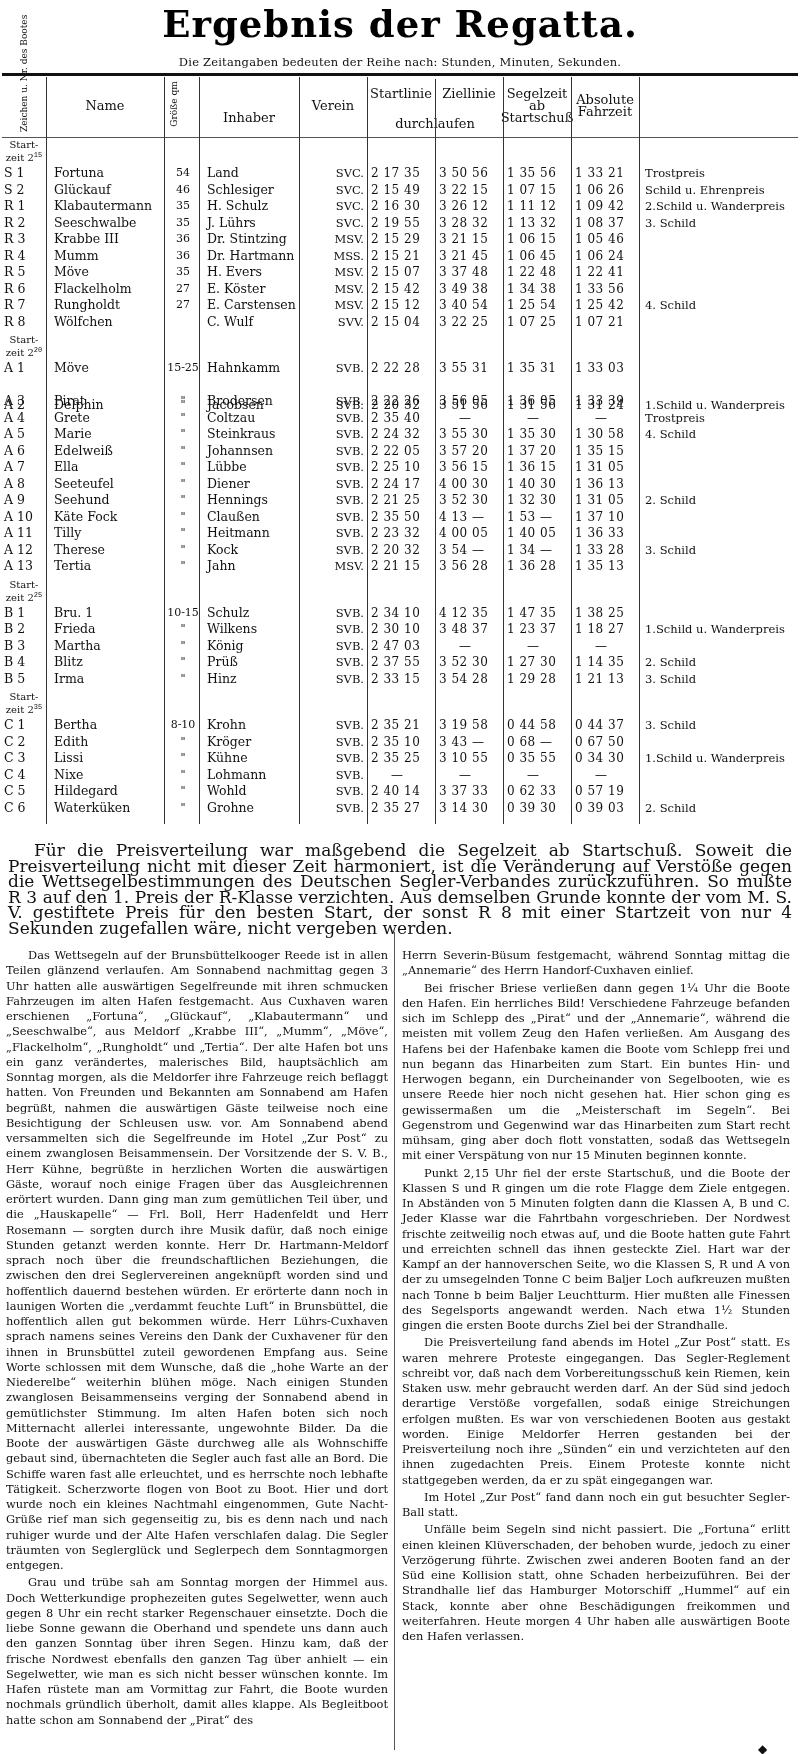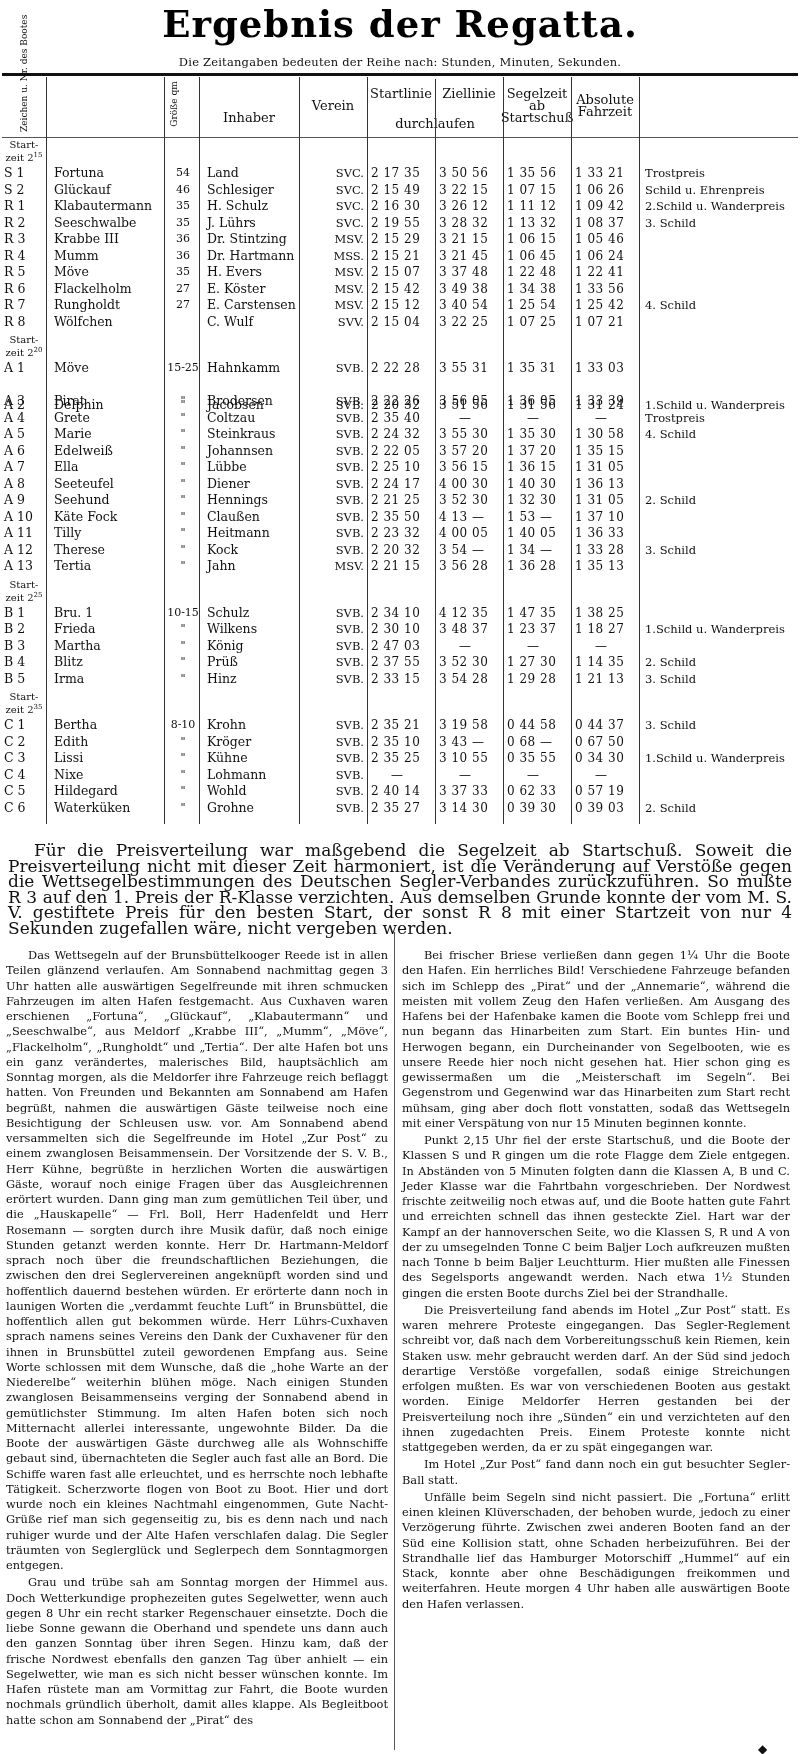--- a/index.html
+++ b/index.html
@@ -33,21 +33,21 @@
   .c-size { left: 162px; width: 38px; text-align: center; font-size: 11px; }
   .c-owner { left: 205px; width: 100px; }
   .c-club { left: 300px; width: 62px; text-align: right; font-size: 11.5px; }
   .c-t { font-family: "DejaVu Serif", serif; font-size: 12px; text-align: left; letter-spacing: 0.5px; }
   .c-t1 { left: 369px; width: 66px; }
   .c-t2 { left: 437px; width: 66px; }
   .c-t3 { left: 505px; width: 66px; }
   .c-t4 { left: 573px; width: 66px; }
   .c-prize { left: 643px; width: 155px; font-size: 11.5px; }
   .start-label { position: absolute; left: 2px; width: 40px; font-size: 10px; line-height: 11px; text-align: center; }
-  .start-label sup { font-size: 7px; }
+  .start-label sup { font-size: 7px; font-family: Liberation Mono, monospace; }
   .note-wrap { position: absolute; top: 843px; left: 8px; width: 784px; font-size: 17px; line-height: 15.5px; text-align: justify; text-indent: 26px; }
 
   .col { position: absolute; top: 948px; font-size: 11.4px; line-height: 15.25px; text-align: justify; hyphens: auto; }
   .col-left { left: 6px; width: 382px; }
   .col-right { left: 402px; width: 388px; }
   .col p { text-indent: 22px; margin-bottom: 2px; }
   .col p.cont { text-indent: 0; }
   .col-divider { position: absolute; top: 932px; left: 394px; width: 1px; height: 818px; background: #555; }
   .end-mark { position: absolute; left: 758px; top: 1742px; font-size: 12px; }
 </style>
@@ -55,20 +55,21 @@
 <body>
 
 <div class="title">Ergebnis der Regatta.</div>
 <div class="subtitle">Die Zeitangaben bedeuten der Reihe nach:  Stunden, Minuten, Sekunden.</div>
 
 <div class="tbl">
   <div class="rule-top"></div>
 
   <div class="hdr">
     <div class="hrot" style="left:-8px; top:20px; width:60px;">Zeichen u. Nr. des Bootes</div>
+    <div class="hcell" style="left:44px; top:0; width:118px; height:58px;">Name</div>
     <div class="hrot" style="left:147px; top:22px; width:50px;">Größe qm</div>
     <div class="hcell" style="left:197px; top:12px; width:100px; height:58px;">Inhaber</div>
     <div class="hcell" style="left:297px; top:0; width:68px; height:58px;">Verein</div>
     <div class="hcell" style="left:365px; top:6px; width:68px; height:22px;">Startlinie</div>
     <div class="hcell" style="left:433px; top:6px; width:68px; height:22px;">Ziellinie</div>
     <div class="hcell" style="left:365px; top:38px; width:136px; height:18px;">durchlaufen</div>
     <div class="hcell" style="left:501px; top:0; width:68px; height:58px; padding:0 6px;">Segelzeit ab Startschuß</div>
     <div class="hcell" style="left:569px; top:0; width:68px; height:58px; padding:2px 10px;">Absolute Fahrzeit</div>
   </div>
   <div class="rule-mid"></div>
@@ -515,19 +516,20 @@
 <div class="note-wrap">Für die Preisverteilung war maßgebend die Segelzeit ab Startschuß. Soweit die Preisverteilung nicht mit dieser Zeit harmoniert, ist die Veränderung auf Verstöße gegen die Wettsegelbestimmungen des Deutschen Segler-Verbandes zurückzuführen. So mußte R 3 auf den 1. Preis der R-Klasse verzichten. Aus demselben Grunde konnte der vom M. S. V. gestiftete Preis für den besten Start, der sonst R 8 mit einer Startzeit von nur 4 Sekunden zugefallen wäre, nicht vergeben werden.</div>
 
 <div class="col-divider"></div>
 
 <div class="col col-left">
   <p>Das Wettsegeln auf der Brunsbüttelkooger Reede ist in allen Teilen glänzend verlaufen. Am Sonnabend nachmittag gegen 3 Uhr hatten alle auswärtigen Segelfreunde mit ihren schmucken Fahrzeugen im alten Hafen festgemacht. Aus Cuxhaven waren erschienen „Fortuna“, „Glückauf“, „Klabautermann“ und „Seeschwalbe“, aus Meldorf „Krabbe III“, „Mumm“, „Möve“, „Flackelholm“, „Rungholdt“ und „Tertia“. Der alte Hafen bot uns ein ganz verändertes, malerisches Bild, hauptsächlich am Sonntag morgen, als die Meldorfer ihre Fahrzeuge reich beflaggt hatten. Von Freunden und Bekannten am Sonnabend am Hafen begrüßt, nahmen die auswärtigen Gäste teilweise noch eine Besichtigung der Schleusen usw. vor. Am Sonnabend abend versammelten sich die Segelfreunde im Hotel „Zur Post“ zu einem zwanglosen Beisammensein. Der Vorsitzende der S. V. B., Herr Kühne, begrüßte in herzlichen Worten die auswärtigen Gäste, worauf noch einige Fragen über das Ausgleichrennen erörtert wurden. Dann ging man zum gemütlichen Teil über, und die „Hauskapelle“ — Frl. Boll, Herr Hadenfeldt und Herr Rosemann — sorgten durch ihre Musik dafür, daß noch einige Stunden getanzt werden konnte. Herr Dr. Hartmann-Meldorf sprach noch über die freundschaftlichen Beziehungen, die zwischen den drei Seglervereinen angeknüpft worden sind und hoffentlich dauernd bestehen würden. Er erörterte dann noch in launigen Worten die „verdammt feuchte Luft“ in Brunsbüttel, die hoffentlich allen gut bekommen würde. Herr Lührs-Cuxhaven sprach namens seines Vereins den Dank der Cuxhavener für den ihnen in Brunsbüttel zuteil gewordenen Empfang aus. Seine Worte schlossen mit dem Wunsche, daß die „hohe Warte an der Niederelbe“ weiterhin blühen möge. Nach einigen Stunden zwanglosen Beisammenseins verging der Sonnabend abend in gemütlichster Stimmung. Im alten Hafen boten sich noch Mitternacht allerlei interessante, ungewohnte Bilder. Da die Boote der auswärtigen Gäste durchweg alle als Wohnschiffe gebaut sind, übernachteten die Segler auch fast alle an Bord. Die Schiffe waren fast alle erleuchtet, und es herrschte noch lebhafte Tätigkeit. Scherzworte flogen von Boot zu Boot. Hier und dort wurde noch ein kleines Nachtmahl eingenommen, Gute Nacht-Grüße rief man sich gegenseitig zu, bis es denn nach und nach ruhiger wurde und der Alte Hafen verschlafen dalag. Die Segler träumten von Seglerglück und Seglerpech dem Sonntagmorgen entgegen.</p>
   <p>Grau und trübe sah am Sonntag morgen der Himmel aus. Doch Wetterkundige prophezeiten gutes Segelwetter, wenn auch gegen 8 Uhr ein recht starker Regenschauer einsetzte. Doch die liebe Sonne gewann die Oberhand und spendete uns dann auch den ganzen Sonntag über ihren Segen. Hinzu kam, daß der frische Nordwest ebenfalls den ganzen Tag über anhielt — ein Segelwetter, wie man es sich nicht besser wünschen konnte. Im Hafen rüstete man am Vormittag zur Fahrt, die Boote wurden nochmals gründlich überholt, damit alles klappe. Als Begleitboot hatte schon am Sonnabend der „Pirat“ des</p>
 </div>
 
 <div class="col col-right">
+  <p class="cont">Herrn Severin-Büsum festgemacht, während Sonntag mittag die „Annemarie“ des Herrn Handorf-Cuxhaven einlief.</p>
   <p>Bei frischer Briese verließen dann gegen 1¼ Uhr die Boote den Hafen. Ein herrliches Bild! Verschiedene Fahrzeuge befanden sich im Schlepp des „Pirat“ und der „Annemarie“, während die meisten mit vollem Zeug den Hafen verließen. Am Ausgang des Hafens bei der Hafenbake kamen die Boote vom Schlepp frei und nun begann das Hinarbeiten zum Start. Ein buntes Hin- und Herwogen begann, ein Durcheinander von Segelbooten, wie es unsere Reede hier noch nicht gesehen hat. Hier schon ging es gewissermaßen um die „Meisterschaft im Segeln“. Bei Gegenstrom und Gegenwind war das Hinarbeiten zum Start recht mühsam, ging aber doch flott vonstatten, sodaß das Wettsegeln mit einer Verspätung von nur 15 Minuten beginnen konnte.</p>
   <p>Punkt 2,15 Uhr fiel der erste Startschuß, und die Boote der Klassen S und R gingen um die rote Flagge dem Ziele entgegen. In Abständen von 5 Minuten folgten dann die Klassen A, B und C. Jeder Klasse war die Fahrtbahn vorgeschrieben. Der Nordwest frischte zeitweilig noch etwas auf, und die Boote hatten gute Fahrt und erreichten schnell das ihnen gesteckte Ziel. Hart war der Kampf an der hannoverschen Seite, wo die Klassen S, R und A von der zu umsegelnden Tonne C beim Baljer Loch aufkreuzen mußten nach Tonne b beim Baljer Leuchtturm. Hier mußten alle Finessen des Segelsports angewandt werden. Nach etwa 1½ Stunden gingen die ersten Boote durchs Ziel bei der Strandhalle.</p>
   <p>Die Preisverteilung fand abends im Hotel „Zur Post“ statt. Es waren mehrere Proteste eingegangen. Das Segler-Reglement schreibt vor, daß nach dem Vorbereitungsschuß kein Riemen, kein Staken usw. mehr gebraucht werden darf. An der Süd sind jedoch derartige Verstöße vorgefallen, sodaß einige Streichungen erfolgen mußten. Es war von verschiedenen Booten aus gestakt worden. Einige Meldorfer Herren gestanden bei der Preisverteilung noch ihre „Sünden“ ein und verzichteten auf den ihnen zugedachten Preis. Einem Proteste konnte nicht stattgegeben werden, da er zu spät eingegangen war.</p>
   <p>Im Hotel „Zur Post“ fand dann noch ein gut besuchter Segler-Ball statt.</p>
   <p>Unfälle beim Segeln sind nicht passiert. Die „Fortuna“ erlitt einen kleinen Klüverschaden, der behoben wurde, jedoch zu einer Verzögerung führte. Zwischen zwei anderen Booten fand an der Süd eine Kollision statt, ohne Schaden herbeizuführen. Bei der Strandhalle lief das Hamburger Motorschiff „Hummel“ auf ein Stack, konnte aber ohne Beschädigungen freikommen und weiterfahren. Heute morgen 4 Uhr haben alle auswärtigen Boote den Hafen verlassen.</p>
 </div>
 <div class="end-mark">◆</div>
 
 </body></html>

